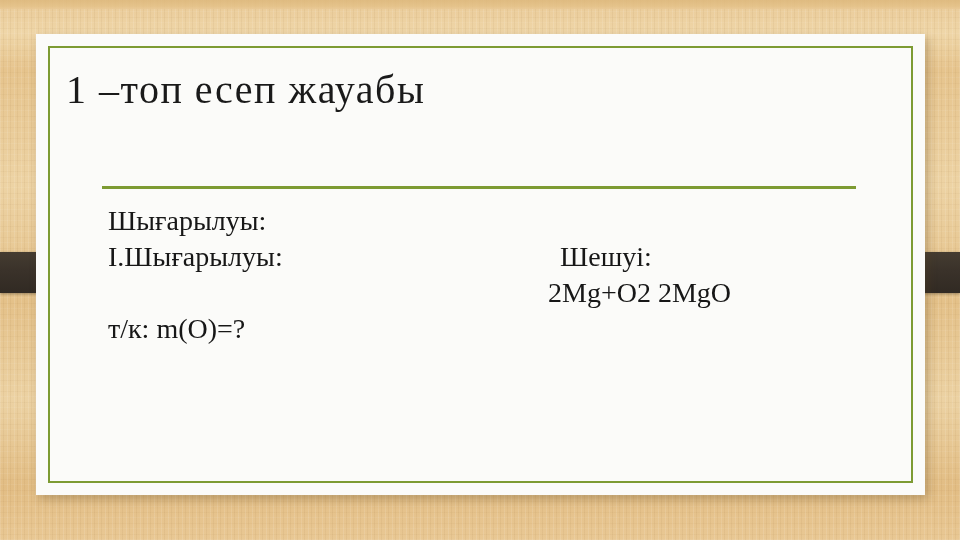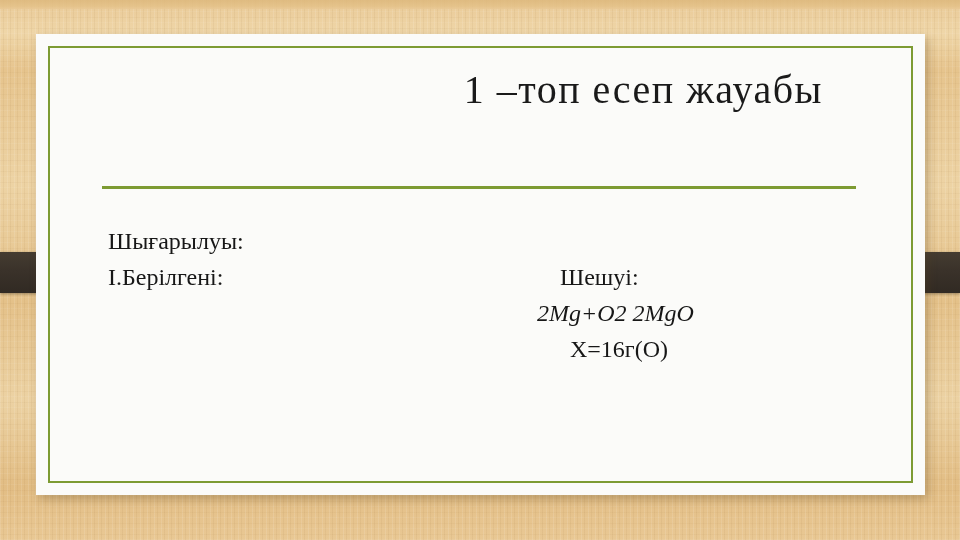--- a/index.html
+++ b/index.html
@@ -93,21 +93,21 @@
     border: 2px solid #7d9b33;
     pointer-events: none;
   }
 
   
   .title {
     position: absolute;
     left: 66px;
     top: 66px;
     width: 757px;
-    text-align: right;
+    text-align: left;
     font-size: 40px;
     line-height: 48px;
     letter-spacing: 1.5px;
     color: #1a1a1a;
     white-space: nowrap;
   }
 
   
   .divider {
     position: absolute;
@@ -125,31 +125,30 @@
     top: 206px;
     width: 960px;
     height: 160px;
   }
   .line {
     position: relative;
     height: 36px;
   }
   .seg {
     position: absolute;
-    font-size: 24px;
+    font-size: 28px;
     line-height: 30px;
     color: #171717;
     white-space: pre;
-    margin-top: 20px;
   }
   .seg-left  { left: 108px; }
 
   
   .seg-r-solution { left: 560px; }
-  .seg-r-equation { left: 537px; font-style: italic; }
+  .seg-r-equation { left: 548px; }
   .seg-r-answer   { left: 570px; }
 </style>
 </head>
 <body>
 
 <div class="stage">
 
   <div class="bg-top-strip"></div>
 
   <div class="band band-left"></div>
@@ -163,27 +162,27 @@
 
   <div class="divider"></div>
 
   <div class="body-block">
 
     <div class="line">
       <span class="seg seg-left">Шығарылуы:</span>
     </div>
 
     <div class="line">
-      <span class="seg seg-left">I.Берілгені:</span>
+      <span class="seg seg-left">I.Шығарылуы:</span>
       <span class="seg seg-r-solution">Шешуі:</span>
     </div>
 
     <div class="line">
       <span class="seg seg-r-equation">2Mg+O2 2MgO</span>
     </div>
 
     <div class="line">
-      <span class="seg seg-r-answer">X=16г(O)</span>
+      <span class="seg seg-left">т/к: m(O)=?</span>
     </div>
 
   </div>
 
 </div>
 
 </body></html>

